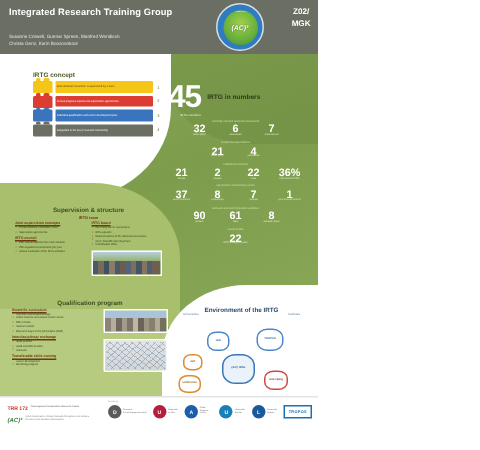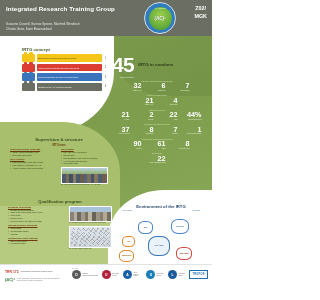--- a/index.html
+++ b/index.html
@@ -166,21 +166,21 @@
   .grp {
     margin-top: 2.4px;
   }
   .grp-label {
     font-size: 1.85px; color: #cfe0a4; text-align: center;
     margin-bottom: .4px;
   }
   .nums {
     display: flex; justify-content: center; gap: 7px;
   }
-  .num-cell { text-align: right; width: 17px; }
+  .num-cell { text-align: center; width: 17px; }
   .num-val {
     font-size: 7.2px; font-weight: bold; color: #ffffff; line-height: 1;
   }
   .num-cap {
     font-size: 1.65px; color: #e4ecd2; line-height: 1.2; margin-top: .5px;
   }
 
   
   .supervision {
     position: absolute; left: 10px; top: 137px;
@@ -430,21 +430,21 @@
             </div>
             <div class="num-cell">
               <div class="num-val">2</div>
               <div class="num-cap">diverse</div>
             </div>
             <div class="num-cell">
               <div class="num-val">22</div>
               <div class="num-cap">male</div>
             </div>
             <div class="num-cell">
-              <div class="num-val">44%</div>
+              <div class="num-val">36%</div>
               <div class="num-cap">international PhDs</div>
             </div>
           </div>
         </div>
         <div class="grp">
           <div class="grp-label">supervision and training events</div>
           <div class="nums">
             <div class="num-cell">
               <div class="num-val">37</div>
               <div class="num-cap">senior lecturers</div>

